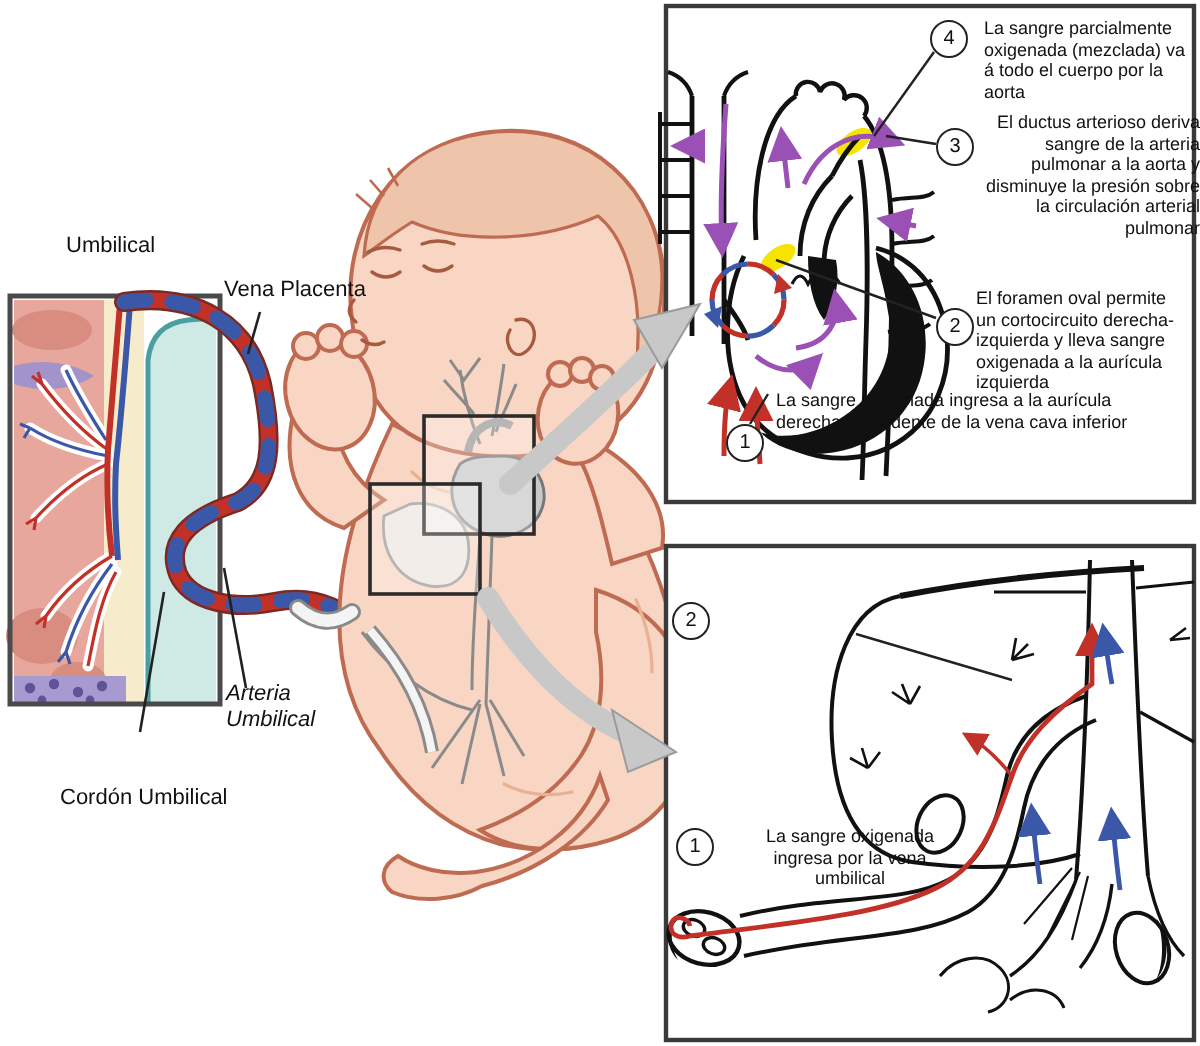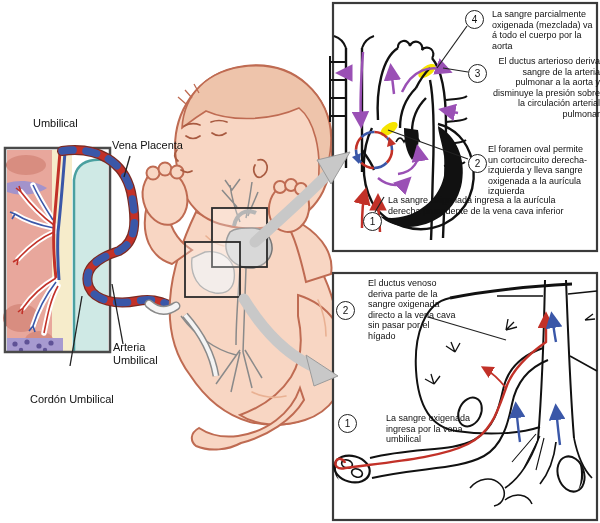--- a/index.html
+++ b/index.html
@@ -242,30 +242,29 @@
   <g>
     <path d="M 255,242 C 285,215 308,194 326,176" stroke="#c8c8c8" stroke-width="11" fill="none" stroke-linecap="round"></path>
     <polygon points="317,160 350,152 331,184" fill="#c8c8c8" stroke="#9b9b9b" stroke-width="1"></polygon>
     <path d="M 244,299 C 264,332 286,353 310,365" stroke="#c8c8c8" stroke-width="11" fill="none" stroke-linecap="round"></path>
     <polygon points="306,355 338,376 314,386" fill="#c8c8c8" stroke="#9b9b9b" stroke-width="1"></polygon>
   </g>
 </svg>
 
 <div class="lbl" style="left:33px;top:117px;">Umbilical</div>
 <div class="lbl" style="left:112px;top:139px;white-space:nowrap;">Vena Placenta</div>
-<div class="lbl" style="left:113px;top:341px;width:58px;">Arteria Umbilical</div>
+<div class="lbl" style="left:113px;top:341px;width:58px;font-style:italic;">Arteria Umbilical</div>
 <div class="lbl" style="left:30px;top:366px;white-space:nowrap;margin-top:27px;">Cordón Umbilical</div>
 
 <div class="badge" style="left:465px;top:10px;">4</div>
 <div class="ann" style="left:492px;top:9px;width:104px;">La sangre parcialmente oxigenada (mezclada) va á todo el cuerpo por la aorta</div>
 <div class="badge" style="left:468px;top:64px;">3</div>
 <div class="ann" style="left:492px;top:56px;width:108px;text-align:right;">El ductus arterioso deriva sangre de la arteria pulmonar a la aorta y disminuye la presión sobre la circulación arterial pulmonar</div>
 <div class="badge" style="left:468px;top:154px;">2</div>
 <div class="ann" style="left:464px;top:144px;width:106px;margin-left:24px;">El foramen oval permite un cortocircuito derecha-izquierda y lleva sangre oxigenada a la aurícula izquierda</div>
 <div class="badge" style="left:363px;top:212px;">1</div>
 <div class="ann" style="left:388px;top:195px;width:196px;">La sangre oxigenada ingresa a la aurícula derecha procedente de la vena cava inferior</div>
 
 <div class="badge" style="left:336px;top:301px;">2</div>
-<div class="ann" style="left:368px;top:278px;width:90px;">El ductus venoso deriva parte de la sangre oxigenada directo a la vena cava sin pasar por el hígado</div>
 <div class="badge" style="left:338px;top:414px;">1</div>
-<div class="ann" style="left:386px;top:413px;width:98px;">La sangre oxigenada ingresa por la vena umbilical</div>
+<div class="ann" style="left:376px;top:413px;width:98px;text-align:center;">La sangre oxigenada ingresa por la vena umbilical</div>
 
 </div>
 
 </body></html>

